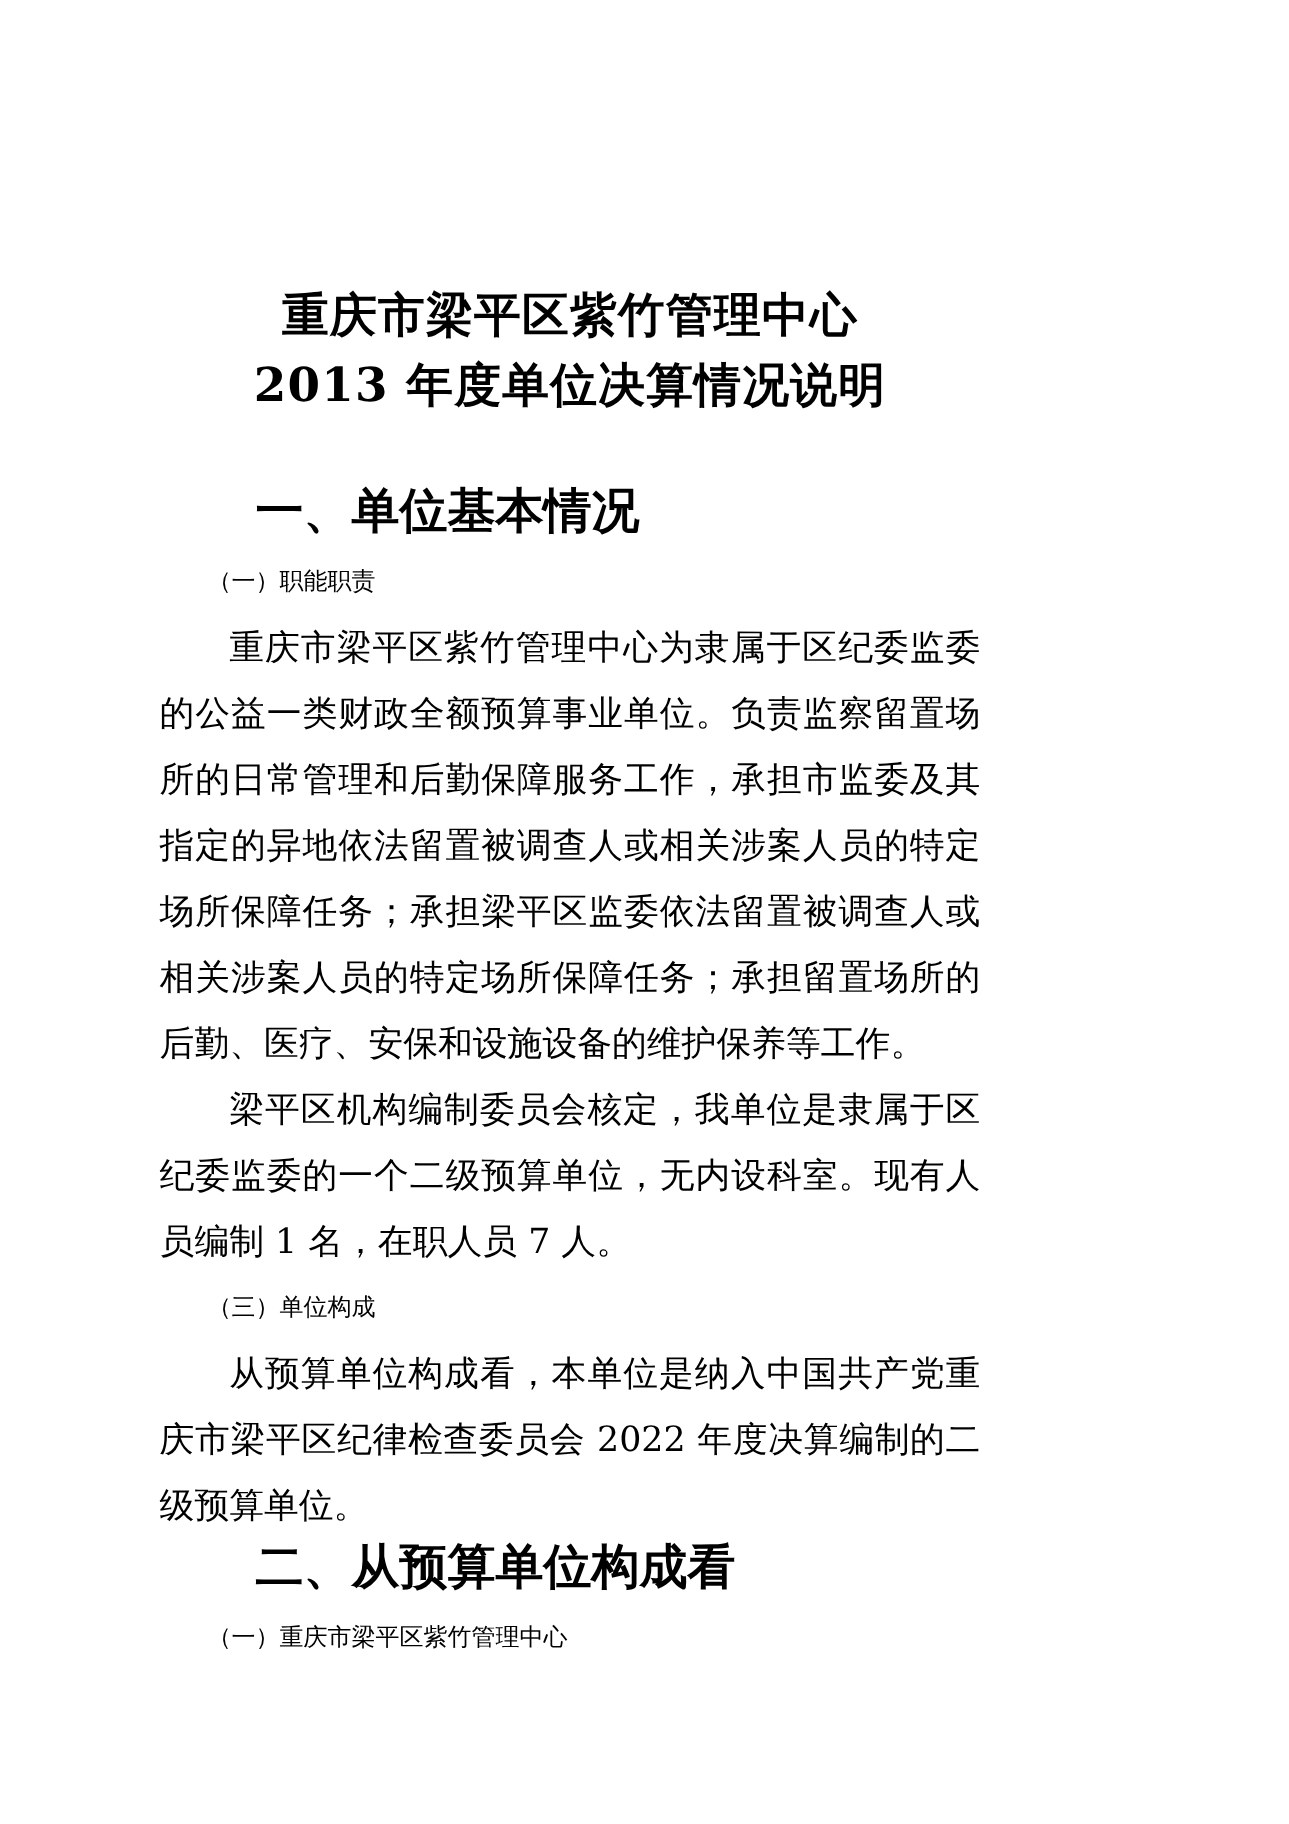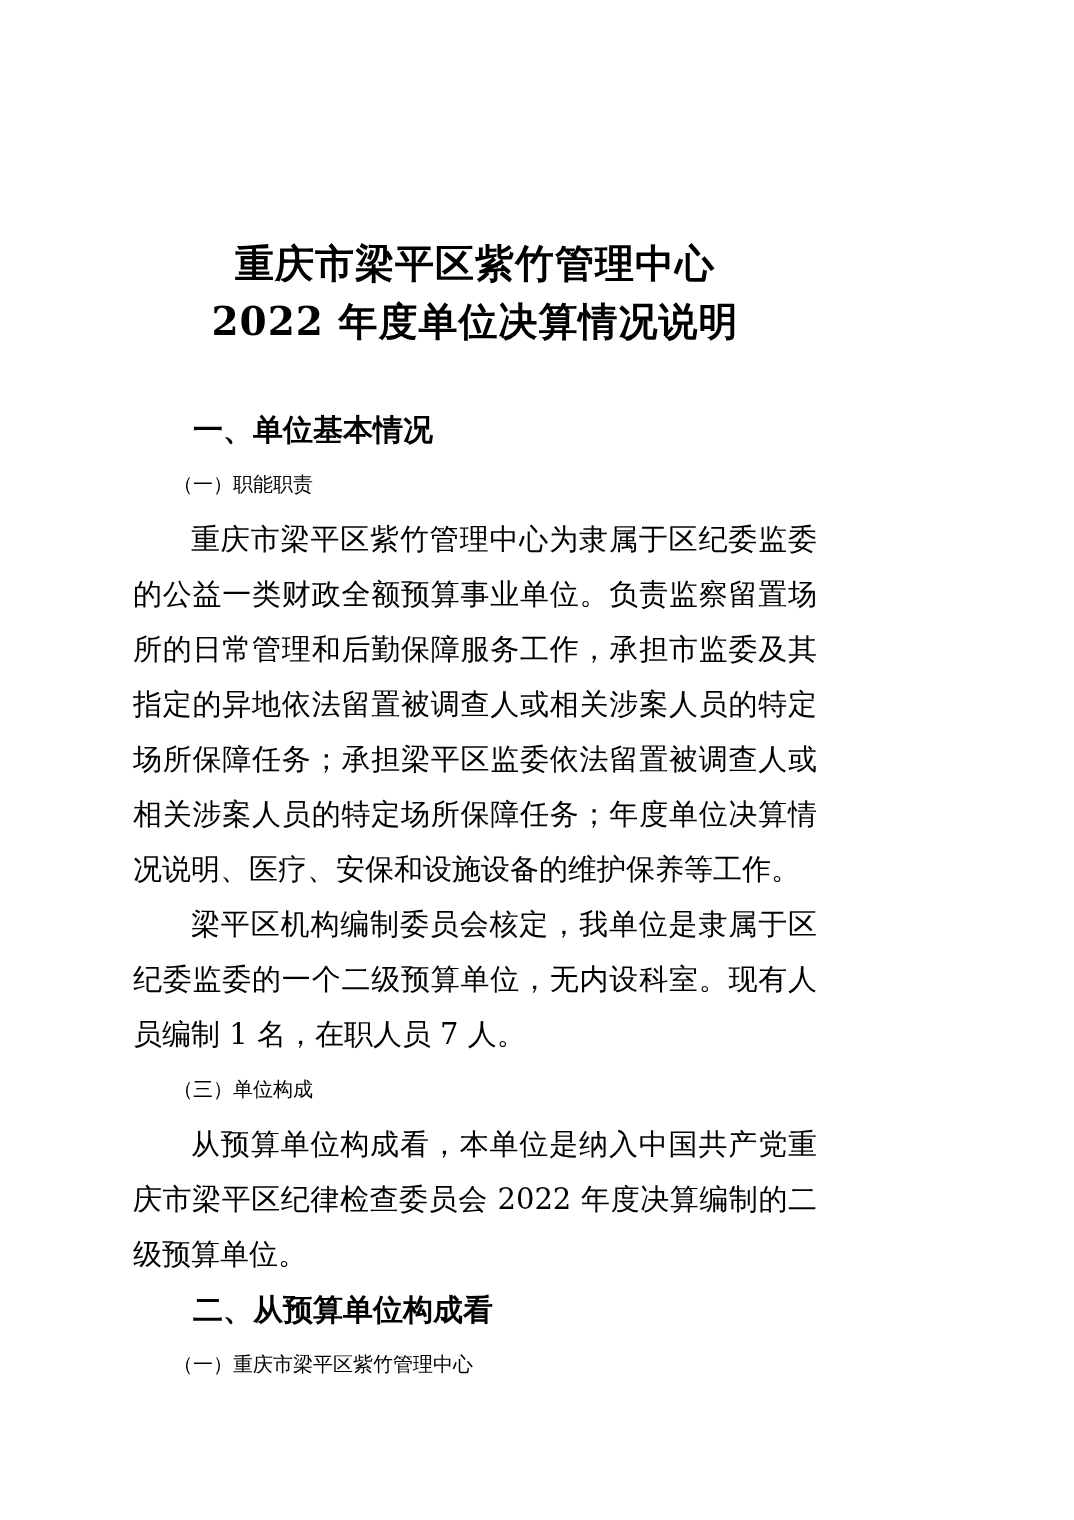--- a/index.html
+++ b/index.html
@@ -25,47 +25,47 @@
     font-weight: 700;
     letter-spacing: 1px;
     margin-bottom: 52px;
   }
   .block {
     font-size: 29px;
     line-height: 55px;
     text-indent: 2em;
   }
   .heading {
-    font-family: Liberation Serif, serif;
+    font-family: Liberation Mono, monospace;
     font-weight: 700;
-    font-size: 30px;
+    font-size: 40px;
   }
   .subheading {
     
     font-size: 20px;
     font-weight: 400;
   }
   .para {
     text-align: justify;
   }
 </style>
 </head>
 <body>
 
 <div class="page">
 
   <div class="title">
     <div>重庆市梁平区紫竹管理中心</div>
-    <div>2022 年度单位决算情况说明</div>
+    <div>2013 年度单位决算情况说明</div>
   </div>
 
   <div class="content">
     <div class="block heading">一、单位基本情况</div>
     <div class="block subheading">（一）职能职责</div>
-    <div class="block para">重庆市梁平区紫竹管理中心为隶属于区纪委监委的公益一类财政全额预算事业单位。负责监察留置场所的日常管理和后勤保障服务工作，承担市监委及其指定的异地依法留置被调查人或相关涉案人员的特定场所保障任务；承担梁平区监委依法留置被调查人或相关涉案人员的特定场所保障任务；年度单位决算情况说明、医疗、安保和设施设备的维护保养等工作。</div>
+    <div class="block para">重庆市梁平区紫竹管理中心为隶属于区纪委监委的公益一类财政全额预算事业单位。负责监察留置场所的日常管理和后勤保障服务工作，承担市监委及其指定的异地依法留置被调查人或相关涉案人员的特定场所保障任务；承担梁平区监委依法留置被调查人或相关涉案人员的特定场所保障任务；承担留置场所的后勤、医疗、安保和设施设备的维护保养等工作。</div>
     <div class="block para">梁平区机构编制委员会核定，我单位是隶属于区纪委监委的一个二级预算单位，无内设科室。现有人员编制 1 名，在职人员 7 人。</div>
     <div class="block subheading">（三）单位构成</div>
     <div class="block para">从预算单位构成看，本单位是纳入中国共产党重庆市梁平区纪律检查委员会 2022 年度决算编制的二级预算单位。</div>
     <div class="block heading">二、从预算单位构成看</div>
     <div class="block subheading">（一）重庆市梁平区紫竹管理中心</div>
   </div>
 
 </div>
 
 </body></html>

